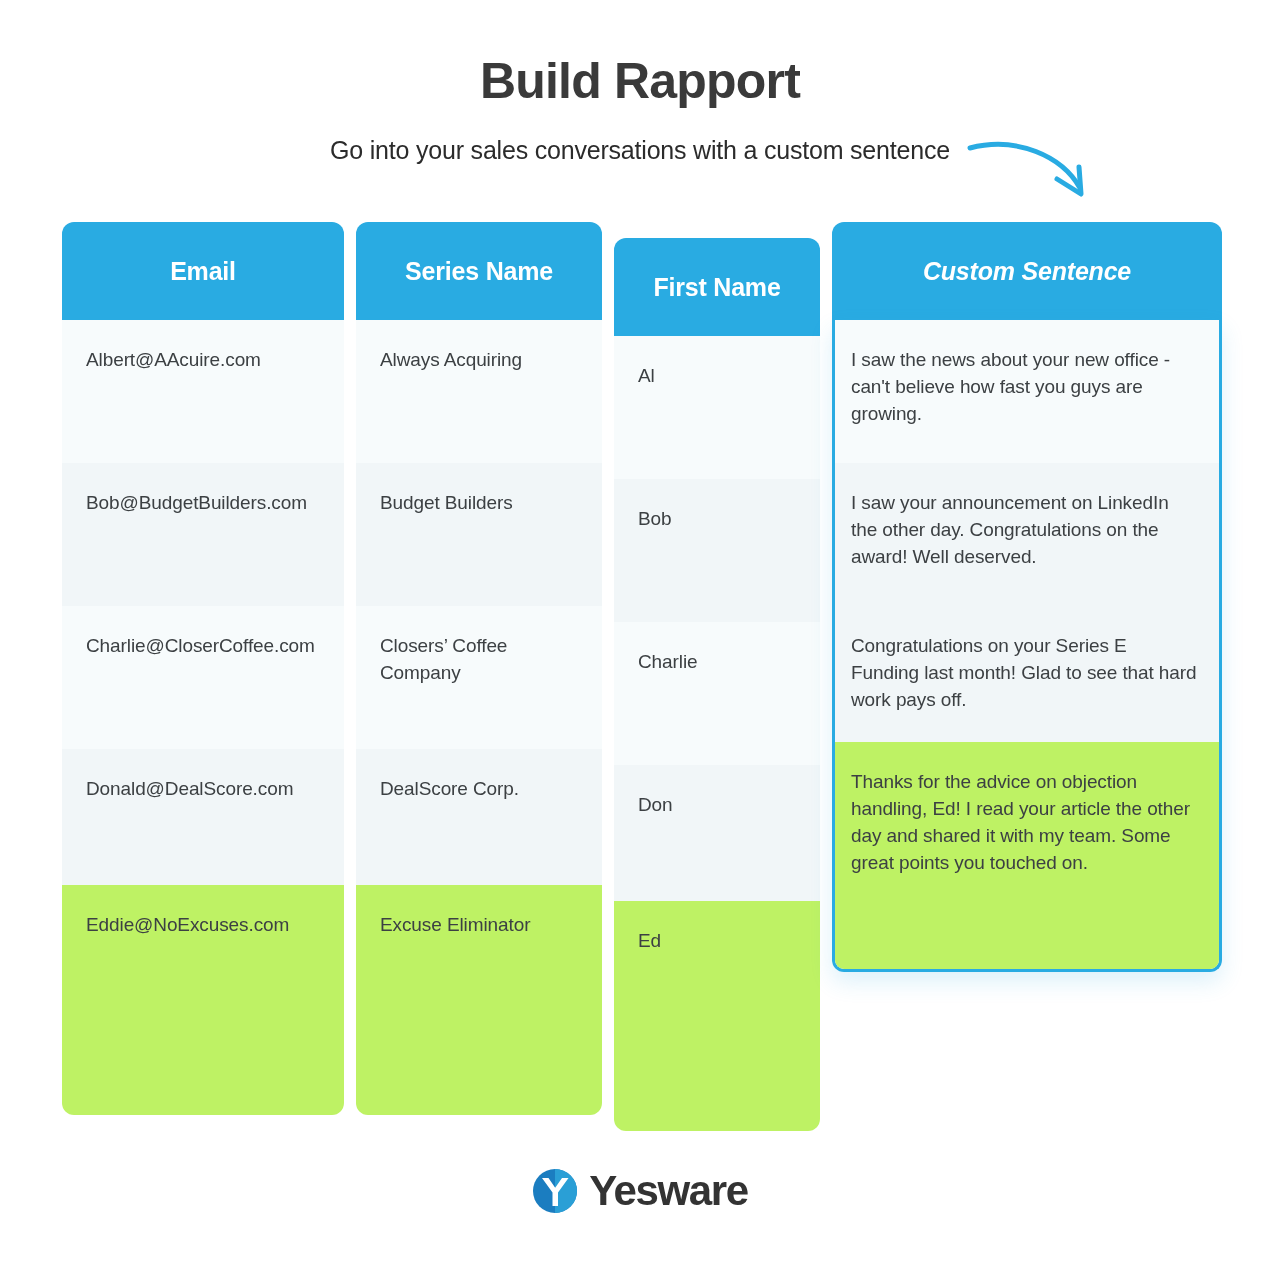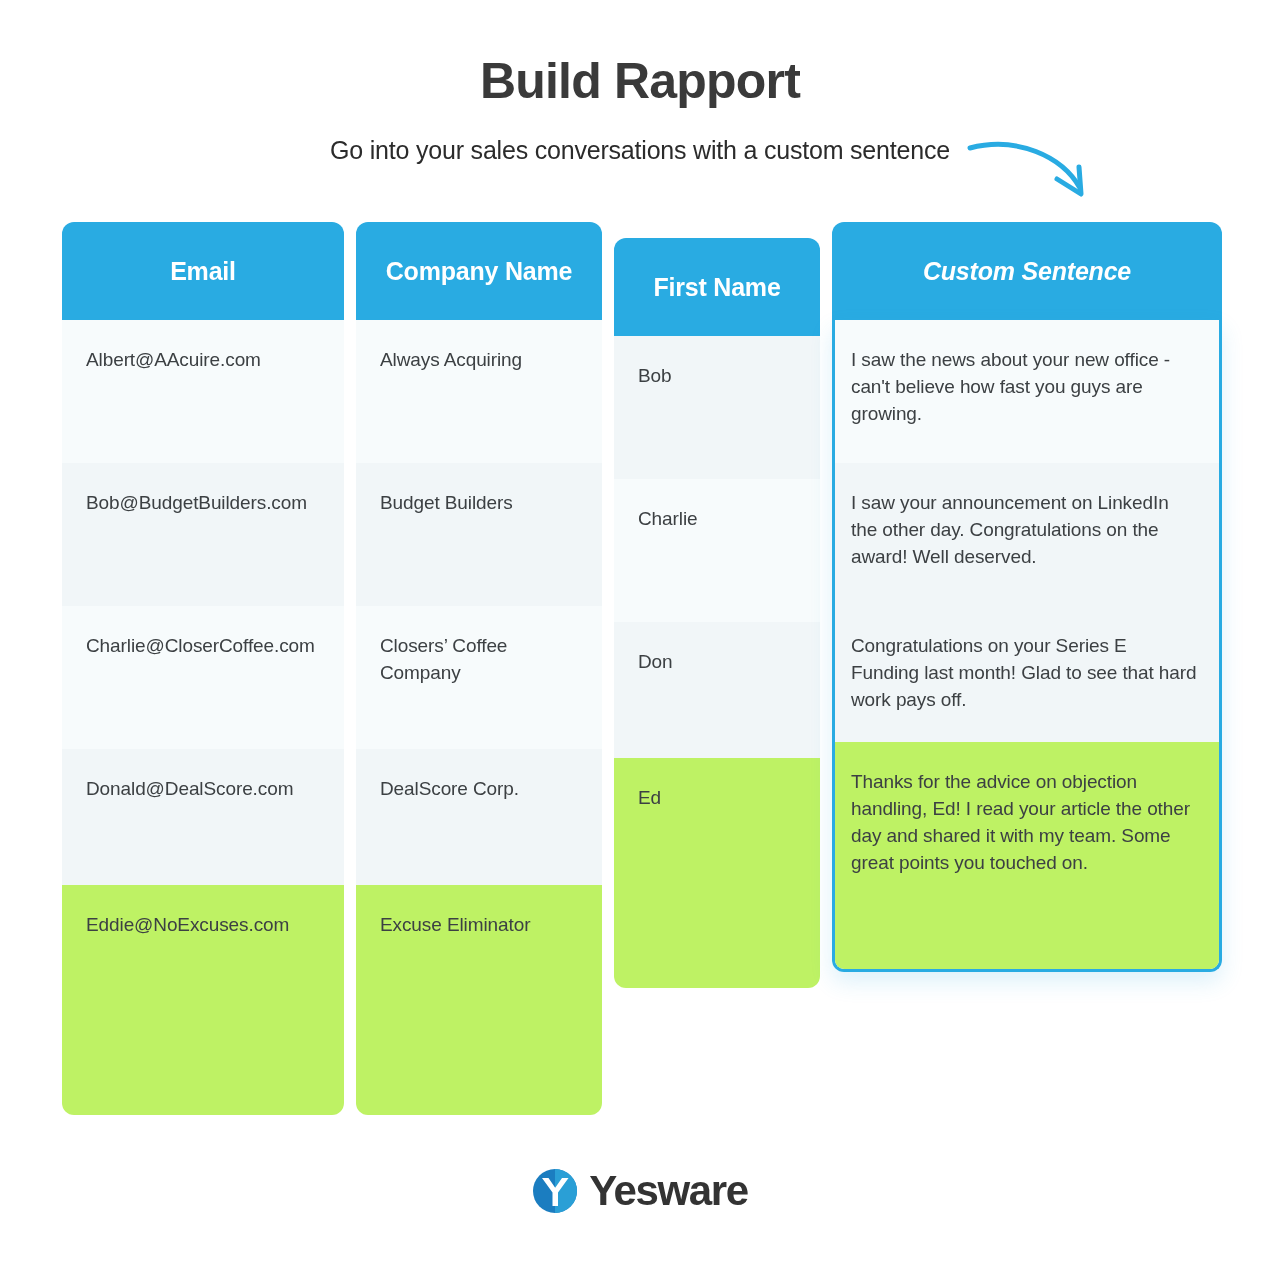--- a/index.html
+++ b/index.html
@@ -164,33 +164,34 @@
       <div class="col-body">
         <div class="cell r0">Albert@AAcuire.com</div>
         <div class="cell r1">Bob@BudgetBuilders.com</div>
         <div class="cell r2">Charlie@CloserCoffee.com</div>
         <div class="cell r3">Donald@DealScore.com</div>
         <div class="cell r4">Eddie@NoExcuses.com</div>
       </div>
     </div>
 
     <div class="col col-company">
-      <div class="col-head">Company Name</div>
+      <div class="col-head">Series Name</div>
       <div class="col-body">
         <div class="cell r0">Always Acquiring</div>
         <div class="cell r1">Budget Builders</div>
         <div class="cell r2">Closers’ Coffee Company</div>
         <div class="cell r3">DealScore Corp.</div>
         <div class="cell r4">Excuse Eliminator</div>
       </div>
     </div>
 
     <div class="col col-firstname">
       <div class="col-head">First Name</div>
       <div class="col-body">
+        <div class="cell r0">Al</div>
         <div class="cell r1">Bob</div>
         <div class="cell r2">Charlie</div>
         <div class="cell r3">Don</div>
         <div class="cell r4">Ed</div>
       </div>
     </div>
 
     <div class="col col-sentence">
       <div class="col-head">Custom Sentence</div>
       <div class="col-body">

